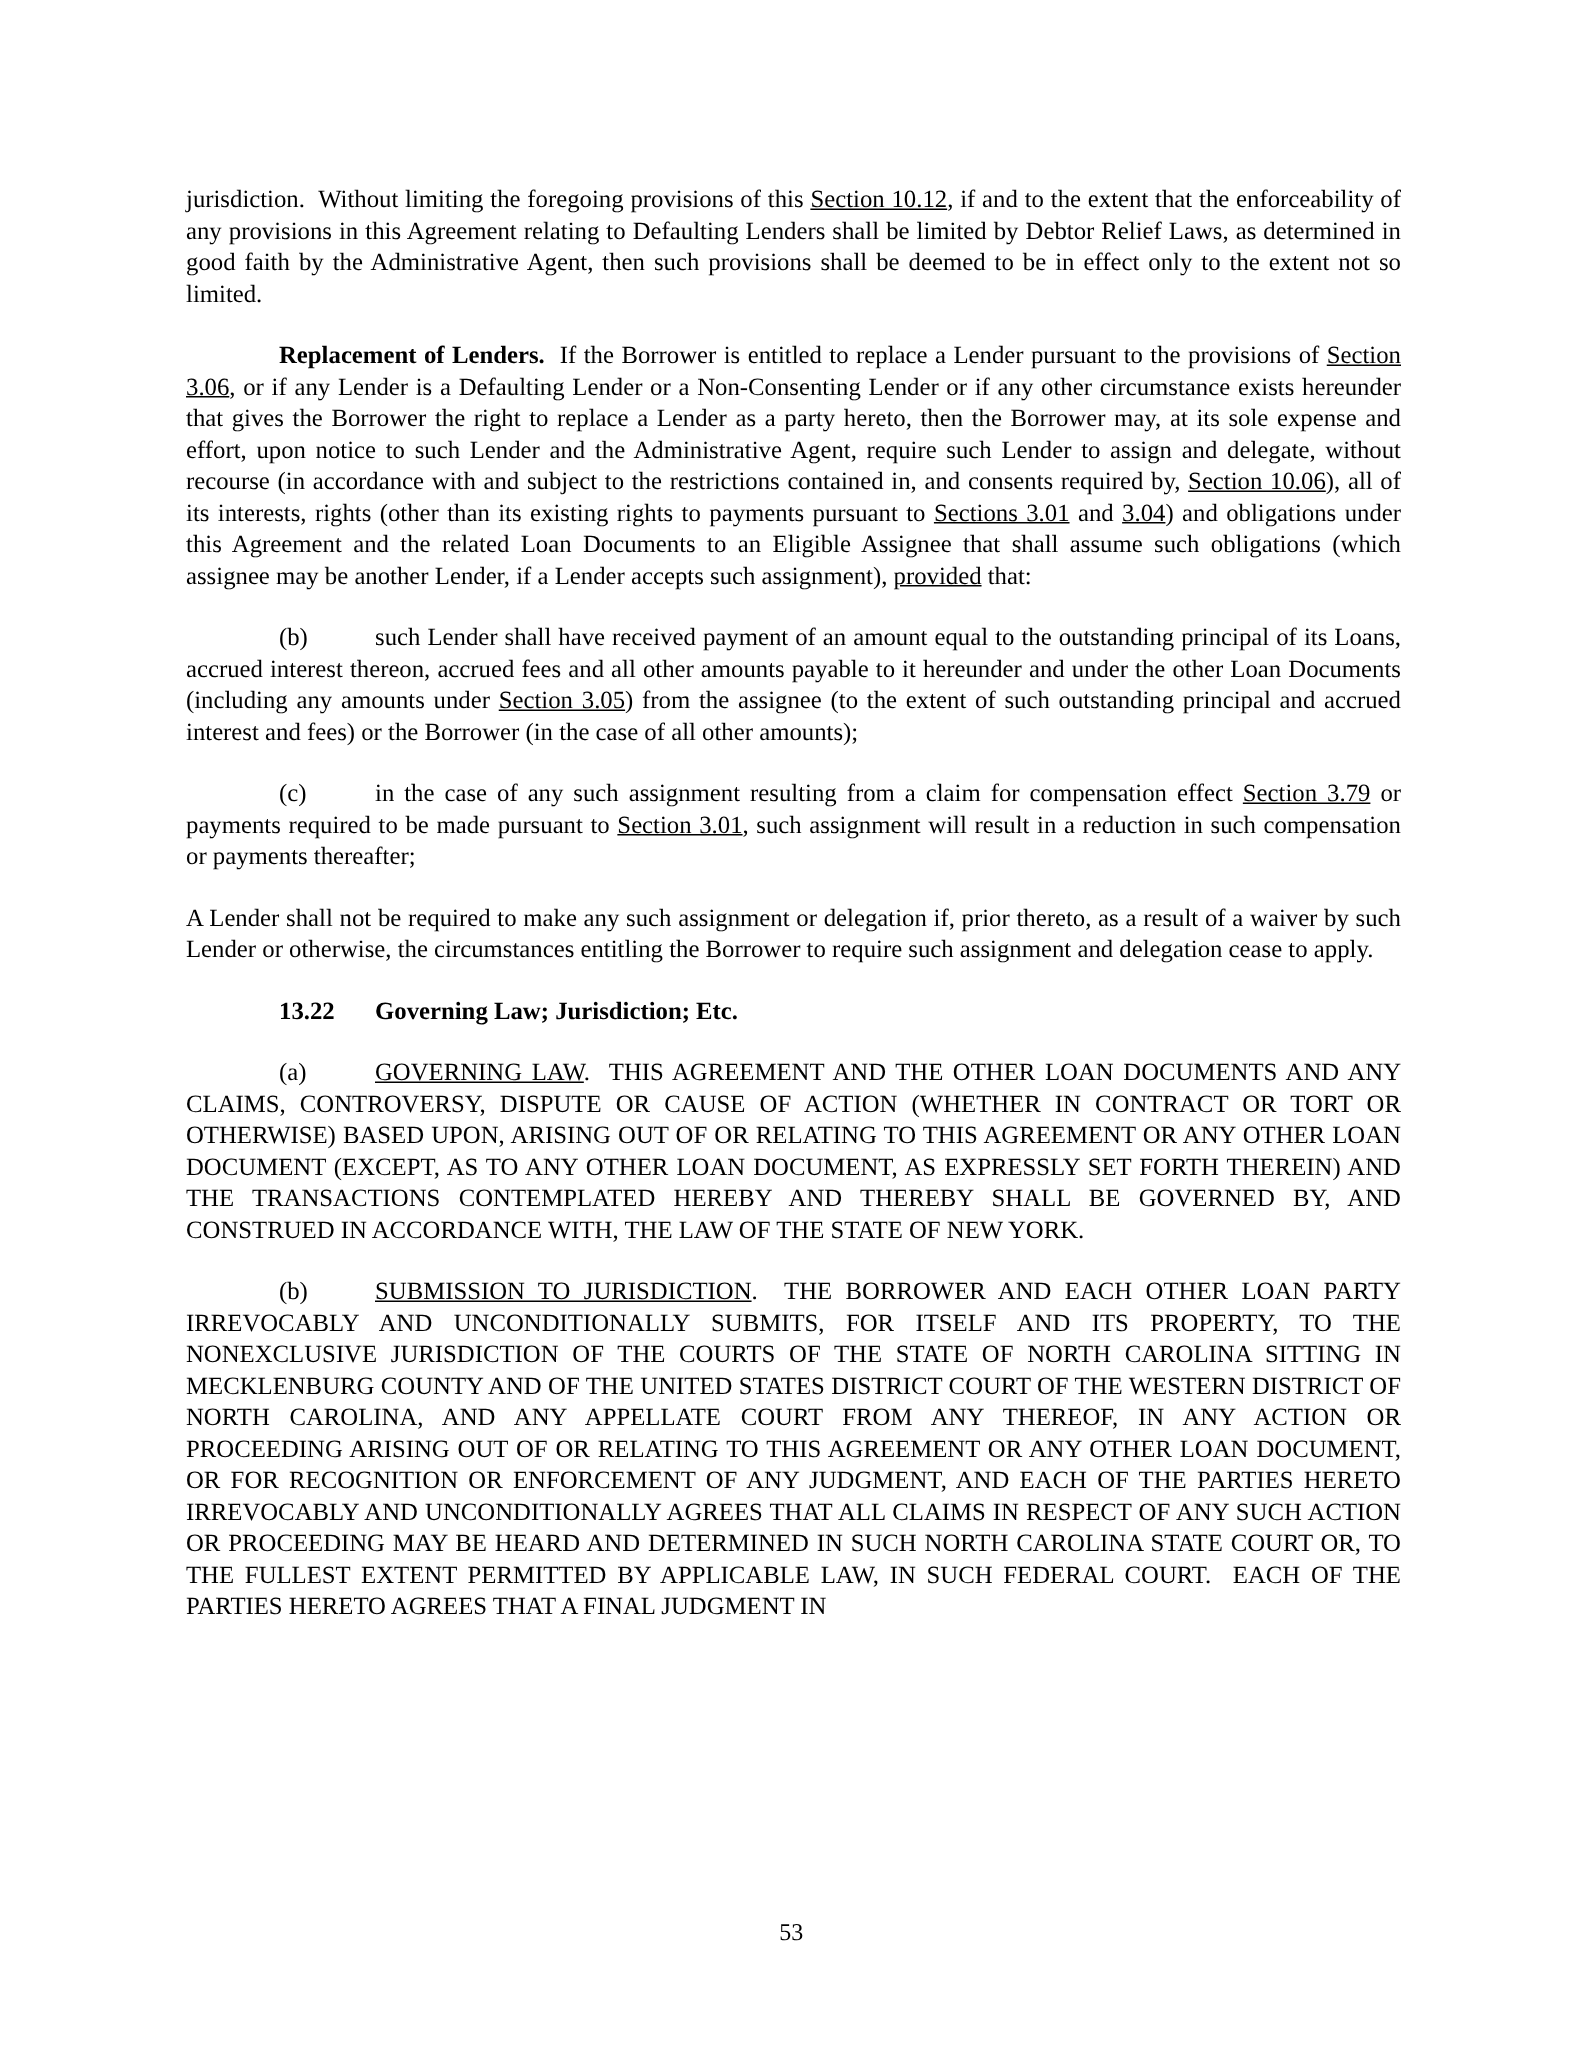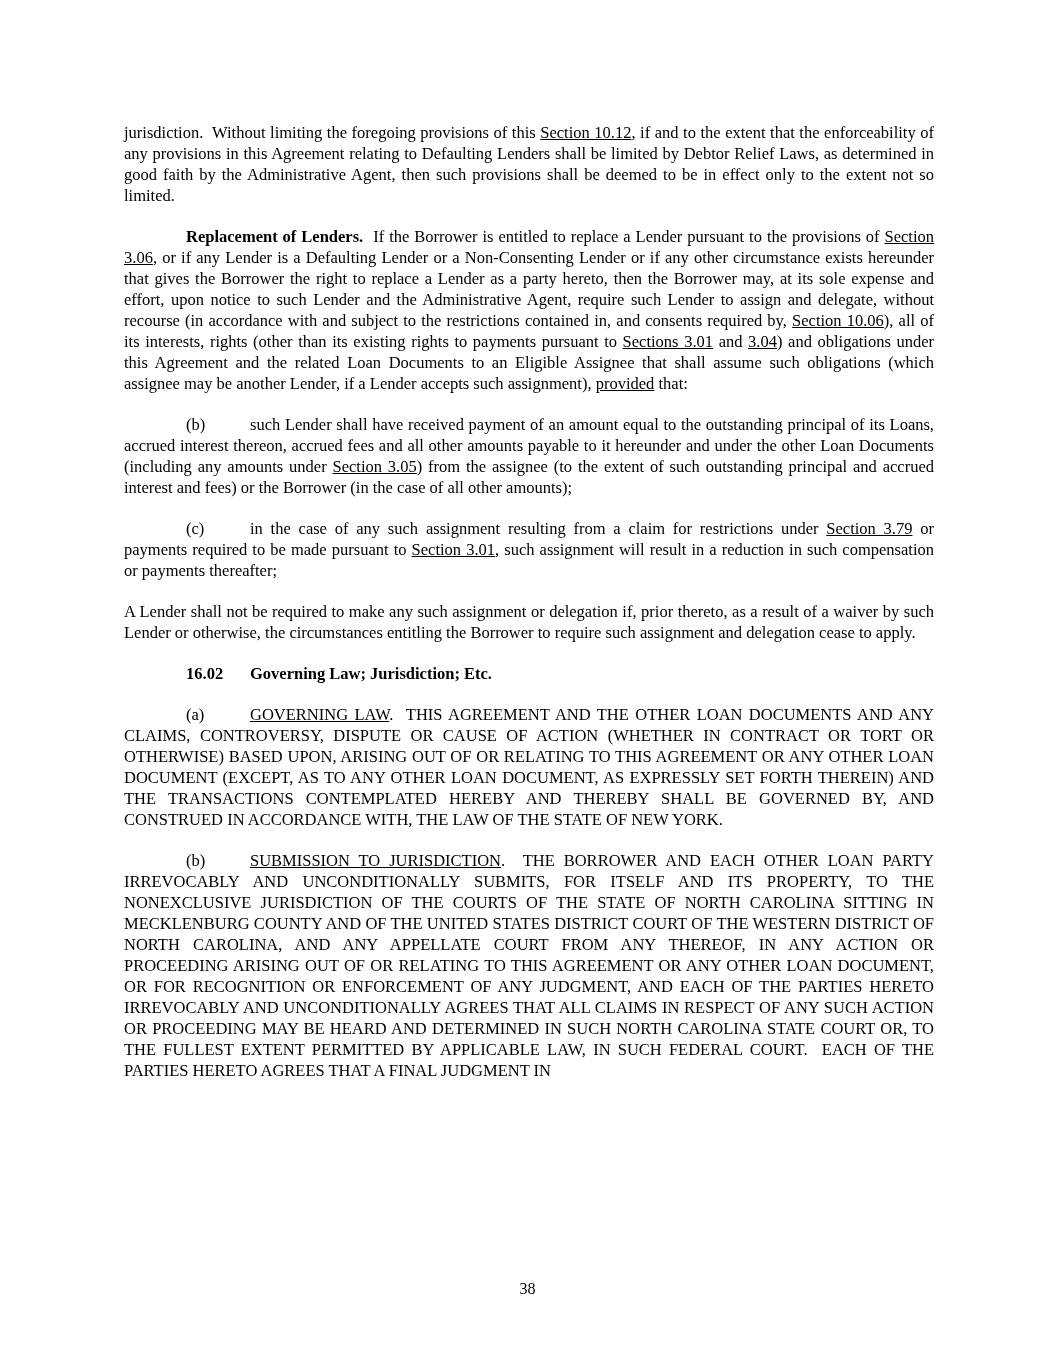--- a/index.html
+++ b/index.html
@@ -53,28 +53,28 @@
 <div class="page">
   <div class="content">
 
     <p class="para"><span>jurisdiction.&nbsp; Without limiting the foregoing provisions of this </span><span class="u">Section 10.12</span><span>, if and to the extent that the enforceability of any provisions in this Agreement relating to Defaulting Lenders shall be limited by Debtor Relief Laws, as determined in good faith by the Administrative Agent, then such provisions shall be deemed to be in effect only to the extent not so limited.</span></p>
 
     <p class="para indent"><span class="b">Replacement of Lenders.</span><span>&nbsp; If the Borrower is entitled to replace a Lender pursuant to the provisions of </span><span class="u">Section 3.06</span><span>, or if any Lender is a Defaulting Lender or a Non-Consenting Lender or if any other circumstance exists hereunder that gives the Borrower the right to replace a Lender as a party hereto, then the Borrower may, at its sole expense and effort, upon notice to such Lender and the Administrative Agent, require such Lender to assign and delegate, without recourse (in accordance with and subject to the restrictions contained in, and consents required by, </span><span class="u">Section 10.06</span><span>), all of its interests, rights (other than its existing rights to payments pursuant to </span><span class="u">Sections 3.01</span><span> and </span><span class="u">3.04</span><span>) and obligations under this Agreement and the related Loan Documents to an Eligible Assignee that shall assume such obligations (which assignee may be another Lender, if a Lender accepts such assignment), </span><span class="u">provided</span><span> that:</span></p>
 
 
     <p class="para indent"><span class="hang">(b)</span><span>such Lender shall have received payment of an amount equal to the outstanding principal of its Loans, accrued interest thereon, accrued fees and all other amounts payable to it hereunder and under the other Loan Documents (including any amounts under </span><span class="u">Section 3.05</span><span>) from the assignee (to the extent of such outstanding principal and accrued interest and fees) or the Borrower (in the case of all other amounts);</span></p>
 
-    <p class="para indent"><span class="hang">(c)</span><span>in the case of any such assignment resulting from a claim for restrictions under </span><span class="u">Section 3.79</span><span> or payments required to be made pursuant to </span><span class="u">Section 3.01</span><span>, such assignment will result in a reduction in such compensation or payments thereafter;</span></p>
+    <p class="para indent"><span class="hang">(c)</span><span>in the case of any such assignment resulting from a claim for compensation effect </span><span class="u">Section 3.79</span><span> or payments required to be made pursuant to </span><span class="u">Section 3.01</span><span>, such assignment will result in a reduction in such compensation or payments thereafter;</span></p>
 
 
 
     <p class="para"><span>A Lender shall not be required to make any such assignment or delegation if, prior thereto, as a result of a waiver by such Lender or otherwise, the circumstances entitling the Borrower to require such assignment and delegation cease to apply.</span></p>
 
-    <p class="para indent b"><span class="hang">16.02</span><span>Governing Law; Jurisdiction; Etc.</span></p>
+    <p class="para indent b"><span class="hang">13.22</span><span>Governing Law; Jurisdiction; Etc.</span></p>
 
     <p class="para indent"><span class="hang">(a)</span><span class="u">GOVERNING LAW</span><span>.&nbsp; THIS AGREEMENT AND THE OTHER LOAN DOCUMENTS AND ANY CLAIMS, CONTROVERSY, DISPUTE OR CAUSE OF ACTION (WHETHER IN CONTRACT OR TORT OR OTHERWISE) BASED UPON, ARISING OUT OF OR RELATING TO THIS AGREEMENT OR ANY OTHER LOAN DOCUMENT (EXCEPT, AS TO ANY OTHER LOAN DOCUMENT, AS EXPRESSLY SET FORTH THEREIN) AND THE TRANSACTIONS CONTEMPLATED HEREBY AND THEREBY SHALL BE GOVERNED BY, AND CONSTRUED IN ACCORDANCE WITH, THE LAW OF THE STATE OF NEW YORK.</span></p>
 
     <p class="para indent"><span class="hang">(b)</span><span class="u">SUBMISSION TO JURISDICTION</span><span>.&nbsp; THE BORROWER AND EACH OTHER LOAN PARTY IRREVOCABLY AND UNCONDITIONALLY SUBMITS, FOR ITSELF AND ITS PROPERTY, TO THE NONEXCLUSIVE JURISDICTION OF THE COURTS OF THE STATE OF NORTH CAROLINA SITTING IN MECKLENBURG COUNTY AND OF THE UNITED STATES DISTRICT COURT OF THE WESTERN DISTRICT OF NORTH CAROLINA, AND ANY APPELLATE COURT FROM ANY THEREOF, IN ANY ACTION OR PROCEEDING ARISING OUT OF OR RELATING TO THIS AGREEMENT OR ANY OTHER LOAN DOCUMENT, OR FOR RECOGNITION OR ENFORCEMENT OF ANY JUDGMENT, AND EACH OF THE PARTIES HERETO IRREVOCABLY AND UNCONDITIONALLY AGREES THAT ALL CLAIMS IN RESPECT OF ANY SUCH ACTION OR PROCEEDING MAY BE HEARD AND DETERMINED IN SUCH NORTH CAROLINA STATE COURT OR, TO THE FULLEST EXTENT PERMITTED BY APPLICABLE LAW, IN SUCH FEDERAL COURT.&nbsp; EACH OF THE PARTIES HERETO AGREES THAT A FINAL JUDGMENT IN</span></p>
 
   </div>
 
-  <div class="footer">38</div>
+  <div class="footer">53</div>
 </div>
 
 </body></html>

